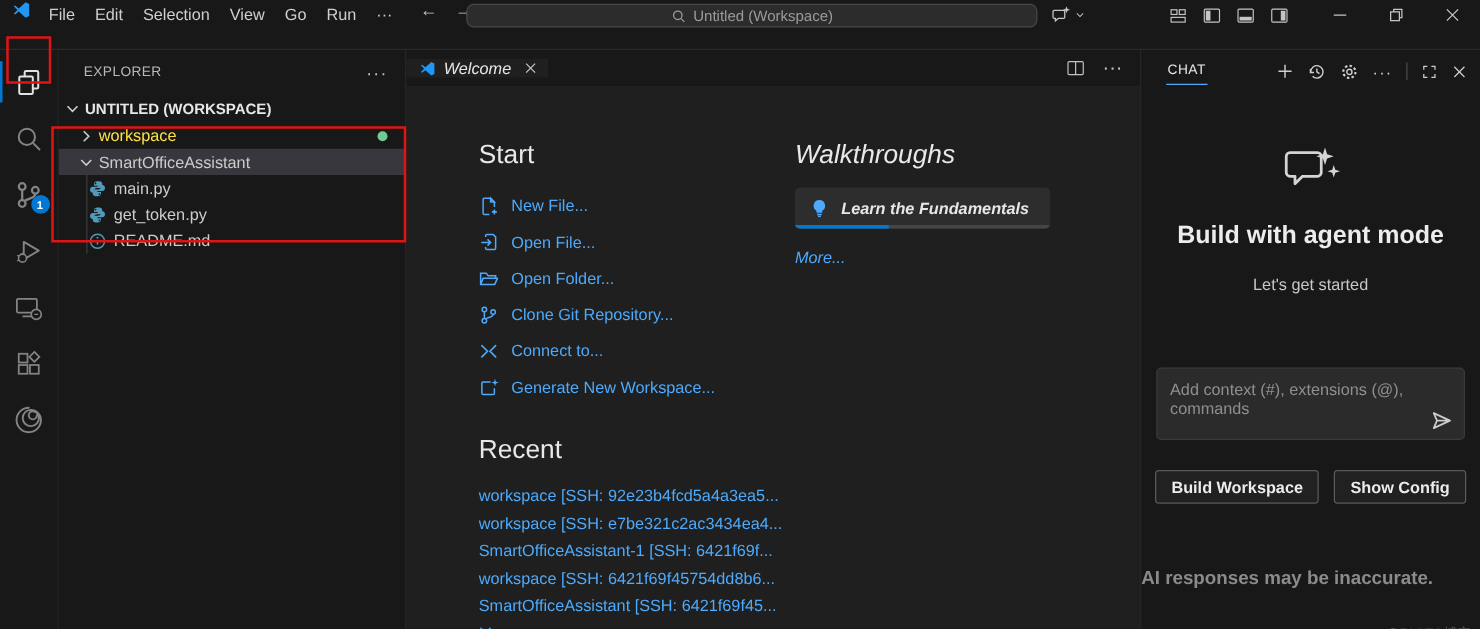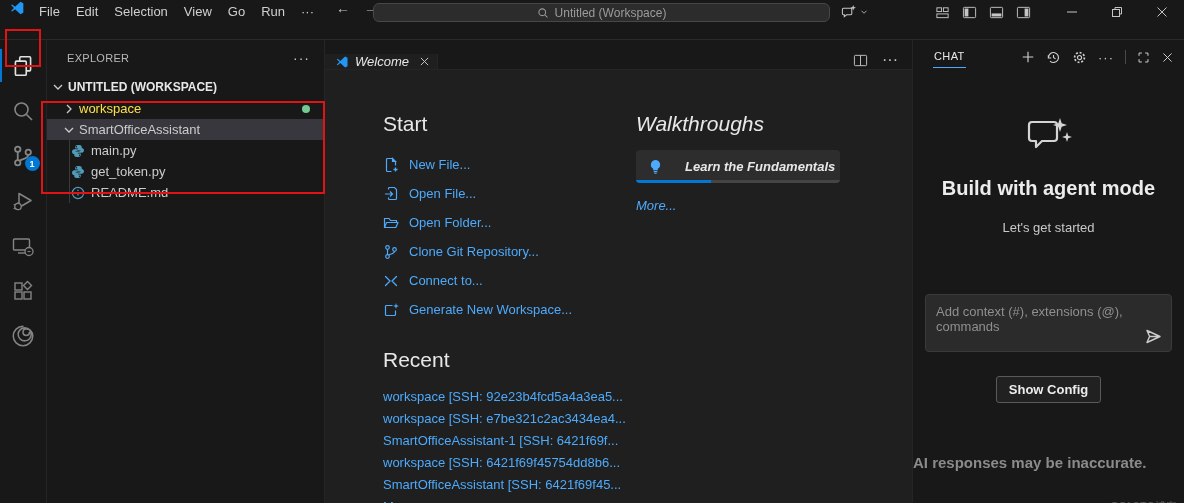--- a/index.html
+++ b/index.html
@@ -52,38 +52,38 @@
   .row-label { white-space:nowrap; }
   .green { color:#fde047; }
   .git-dot { position:absolute; right:14px; top:7px; width:8px; height:8px; border-radius:50%; background:#73c991; }
   .file-row { height:21px; display:flex; align-items:center; padding-left:24px; position:relative; cursor:pointer; }
   .file-row .guide { position:absolute; left:22px; top:0; bottom:0; width:1px; background:#3a3a3a; }
   .file-icon { margin-right:6px; flex:none; }
   .file-label { color:#cccccc; }
 
   
   .editor { flex:1; display:flex; flex-direction:column; background:#1f1f1f; min-width:0; }
-  .tabbar { height:35px; background:#181818; border-bottom:1px solid #252525; display:flex; align-items:flex-end; }
+  .tabbar { height:35px; background:#181818; border-bottom:1px solid #252525; display:flex; align-items:center; }
   .tab { width:113px; background:#1f1f1f; display:flex; align-items:center; gap:6px;
     padding:0 8px 0 10px; font-size:13px; color:#e7e7e7; border-right:1px solid #252525; cursor:pointer; }
   .tab-label { font-style:italic; flex:1; }
   .tab-close { color:#c5c5c5; }
   .tab-actions { margin-left:auto; display:flex; align-items:center; gap:14px; padding-right:14px; color:#c5c5c5; }
 
   .welcome { flex:1; display:flex; padding:42px 0 0 58px; position:relative; }
   .col-start { width:253px; flex:none; }
   .w-heading { font-size:21px; color:#e8e8e8; font-weight:400; margin-bottom:14px; }
   .start-item { display:flex; align-items:center; gap:10px; height:29px; color:#4daafc; font-size:13px; cursor:pointer; }
   .recent-block { margin-top:24px; }
   .recent-item { height:22px; line-height:22px; color:#4daafc; font-size:13px; white-space:nowrap; cursor:pointer; }
   .more-link { color:#4daafc; font-size:13px; cursor:pointer; }
 
   .col-walk { flex:1;font-style:italic; }
   .walk-card { width:204px; height:33px; background:#2d2d2d; border-radius:4px; overflow:hidden;
-    position:relative; display:flex; align-items:center; gap:23px; padding-left:13px; cursor:pointer; }
+    position:relative; display:flex; align-items:center; gap:11px; padding-left:13px; cursor:pointer; }
   .walk-card-label { font-size:13px; font-weight:bold; color:#e7e7e7; }
   .walk-track { position:absolute; left:0; right:0; bottom:0; height:3px; background:#454545; }
   .walk-fill { height:3px; background:#0078d4; }
   .walk-more { margin-top:15px; }
 
   
   .chat { width:272px; background:#181818; border-left:1px solid #252525; flex:none; position:relative; }
   .chat-head { height:34px; display:flex; align-items:center; padding:0 10px 0 20px; }
   .chat-title { font-size:11px; color:#e7e7e7; letter-spacing:.4px; border-bottom:1px solid #4daafc; padding:3px 1px 5px; cursor:pointer; }
   .chat-actions { margin-left:auto; display:flex; align-items:center; gap:11px; color:#cfcfcf; }
@@ -453,20 +453,21 @@
     <div class="chat-input">
       <textarea placeholder="Add context (#), extensions (@), commands" style=""></textarea>
       <span class="send-btn">
         <svg width="17" height="15" viewBox="0 0 17 15">
           <path d="M2 1.5L15 7.5 2 13.5l2.6-6z M4.6 7.5H15" fill="none" stroke="currentColor" stroke-width="1.4" stroke-linejoin="round"></path>
         </svg>
       </span>
     </div>
 
     <div class="chat-btn-row">
+      <button class="chat-btn">Build Workspace</button>
       <button class="chat-btn">Show Config</button>
     </div>
 
     <div class="chat-disclaimer">AI responses may be inaccurate.</div>
     <div class="watermark">@51CTO博客</div>
   </div>
 </div>
 
 <div class="anno anno-1"></div>
 <div class="anno anno-2"></div>

